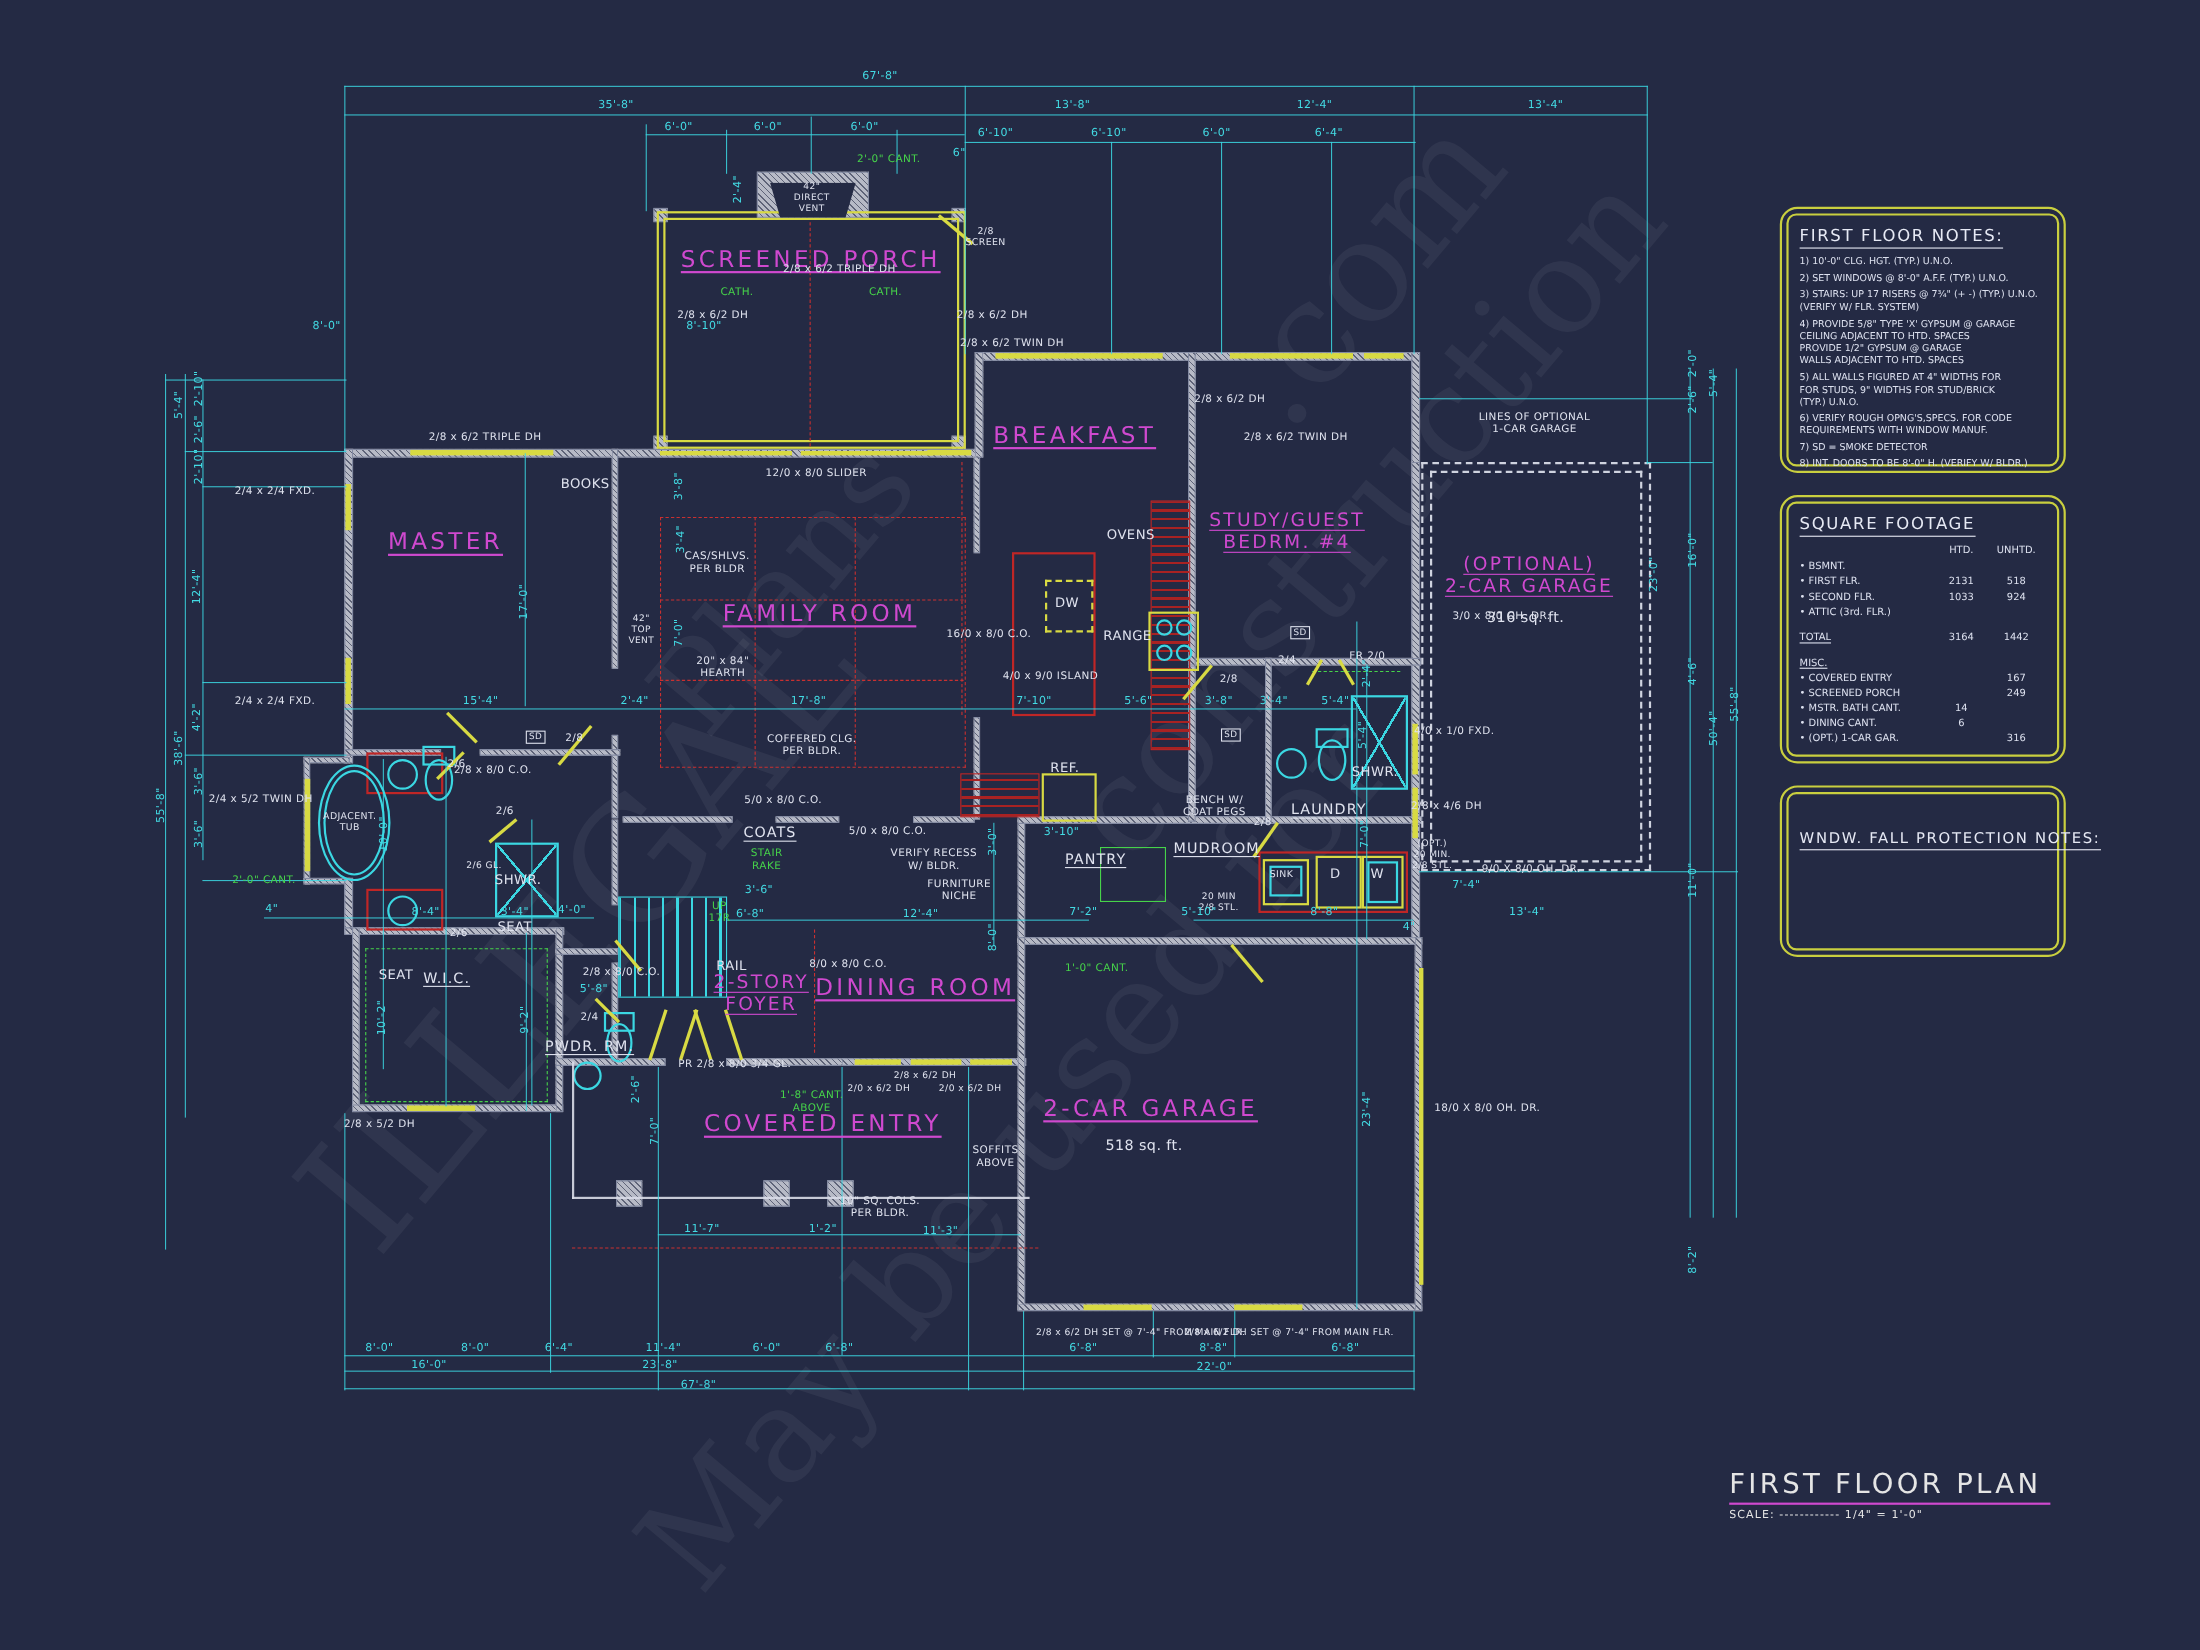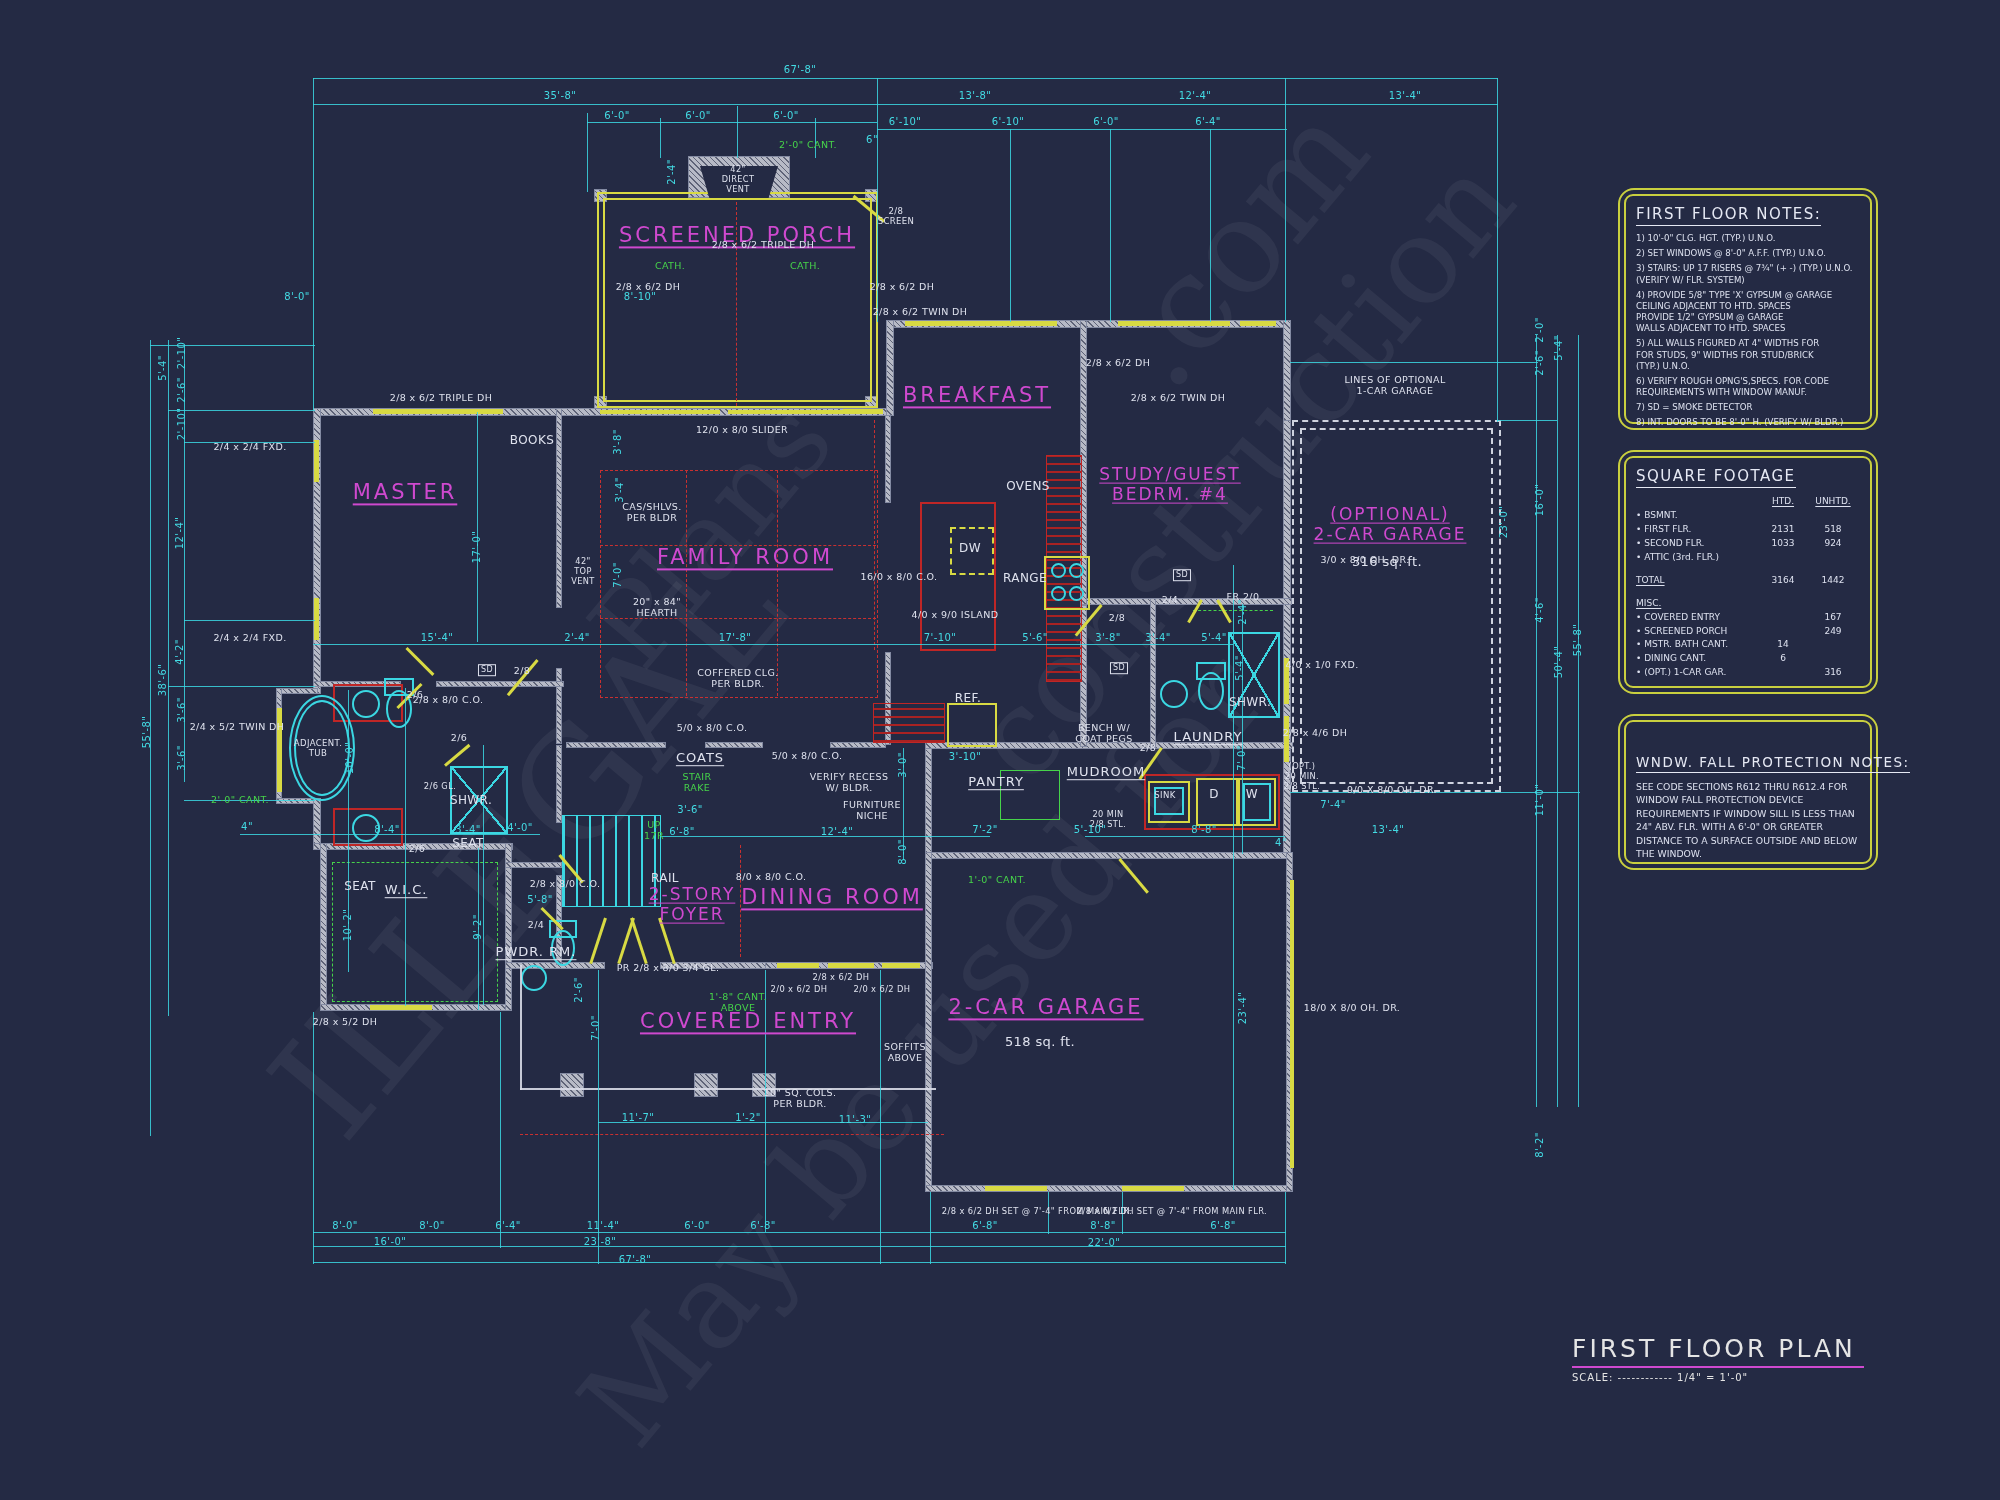--- a/index.html
+++ b/index.html
@@ -54,21 +54,21 @@
   .nbi{border:2px solid #c9cf3f;border-radius:9px;height:100%;box-sizing:border-box;
        padding:8px 10px;color:#dde1ef;}
   .nbt{font-size:15px;letter-spacing:1.5px;color:#e6e9f4;border-bottom:1px solid #e6e9f4;
        display:inline-block;padding-bottom:2px;margin-bottom:7px;white-space:nowrap;}
   .nit{font-size:8.6px;line-height:1.3;margin-bottom:4px;white-space:pre-line;}
   .sfrow{display:flex;font-size:9px;line-height:1.55;}
   .sfl{flex:1;}
   .bul .sfl::before{content:"•  ";}
   .sfh{width:46px;text-align:center;}
   .sfu{width:54px;text-align:center;}
-  .hdr .sfh,.hdr .sfu{text-decoration:underline;text-underline-offset:2px;}
+  .hdr .sfh,.hdr .sfu{text-underline-offset:2px;}
   .tot .sfl{text-decoration:underline;text-underline-offset:2px;}
   .gap{height:9px;}
   .fpb{font-size:9.3px;line-height:1.45;white-space:pre-line;}
   
   .tblock{position:absolute;left:1572px;top:1334px;width:292px;color:#e5e5e5;}
   .tb-title{font-size:25px;letter-spacing:3px;border-bottom:2px solid #cf49cf;
             padding-bottom:3px;white-space:nowrap;}
   .tb-scale{font-size:10px;margin-top:4px;letter-spacing:1px;white-space:nowrap;}
 </style>
 </head>
@@ -167,21 +167,20 @@
         <span class="sfl">(OPT.) 1-CAR GAR.</span>
         <span class="sfh"></span>
         <span class="sfu">316</span>
       </div>
     </div>
   </div>
 
   <div class="nbox" style="left:1618px;top:714px;width:248px;height:144px;">
     <div class="nbi">
       <div class="nbt" style="font-size:13.5px;margin-top:24px;">WNDW. FALL PROTECTION NOTES:</div>
-      <div class="fpb">SEE CODE SECTIONS R612 THRU R612.4 FOR WINDOW FALL PROTECTION DEVICE REQUIREMENTS IF WINDOW SILL IS LESS THAN 24" ABV. FLR. WITH A 6'-0" OR GREATER DISTANCE TO A SURFACE OUTSIDE AND BELOW THE WINDOW.</div>
     </div>
   </div>
 
   <div class="tblock">
     <div class="tb-title">FIRST FLOOR PLAN</div>
     <div class="tb-scale">SCALE: ------------ 1/4" = 1'-0"</div>
   </div>
 <div class="w" style="left: 313px; top: 408px; width: 577px; height: 8px;"></div>
     <div class="w" style="left: 890px; top: 320px; width: 400px; height: 8px;"></div>
     <div class="w" style="left: 886px; top: 320px; width: 8px; height: 96px;"></div>

